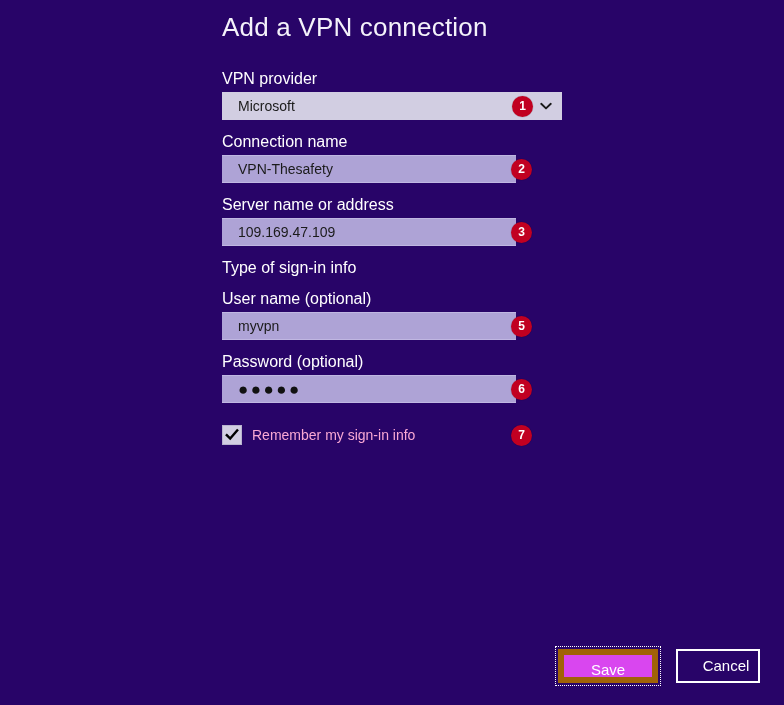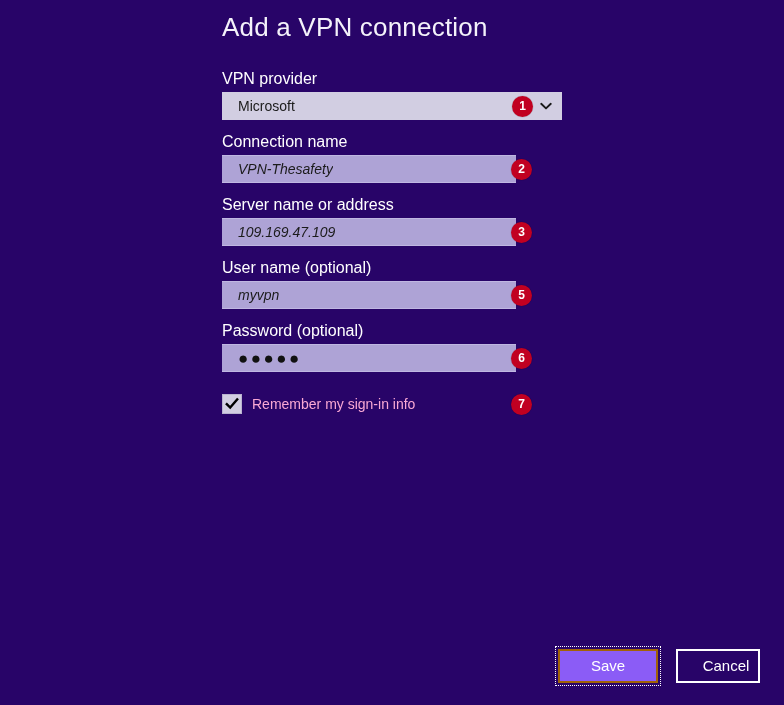--- a/index.html
+++ b/index.html
@@ -82,21 +82,20 @@
     width: 340px;
     background: #d2cee2;
   }
 
   
   .control-box.text {
     width: 294px;
     background: #aea3d6;
     border-top: 1px solid #c0b7e2;
     border-bottom: 1px solid #c0b7e2;
-    font-style: italic;
   }
 
   .control-value {
     overflow: hidden;
     text-overflow: ellipsis;
   }
 
   
   .control-value.mask {
     font-size: 17px;
@@ -191,22 +190,22 @@
     line-height: 30px;
     cursor: default;
     white-space: nowrap;
   }
 
   
   .btn-save {
     left: 558px;
     top: 5px;
     width: 100px;
-    background: #8b5cf6;
-    border: 2px solid #a16207;
+    background: #d946ef;
+    border: 6px solid #a16207;
     outline: 1px dotted #ffffff;
     outline-offset: 2px;
   }
 
   
   .btn-cancel {
     left: 676px;
     top: 5px;
     width: 84px;
     background: transparent;
@@ -252,20 +251,21 @@
       <span class="field-label">Server name or address</span>
       <div class="control">
         <div class="control-box text">
           <span class="control-value">109.169.47.109</span>
         </div>
         <div class="badge in-text">3</div>
       </div>
     </div>
 
     <div class="field">
+      <span class="field-label">Type of sign-in info</span>
     </div>
 
     <div class="field">
       <span class="field-label">User name (optional)</span>
       <div class="control">
         <div class="control-box text">
           <span class="control-value">myvpn</span>
         </div>
         <div class="badge in-text">5</div>
       </div>

